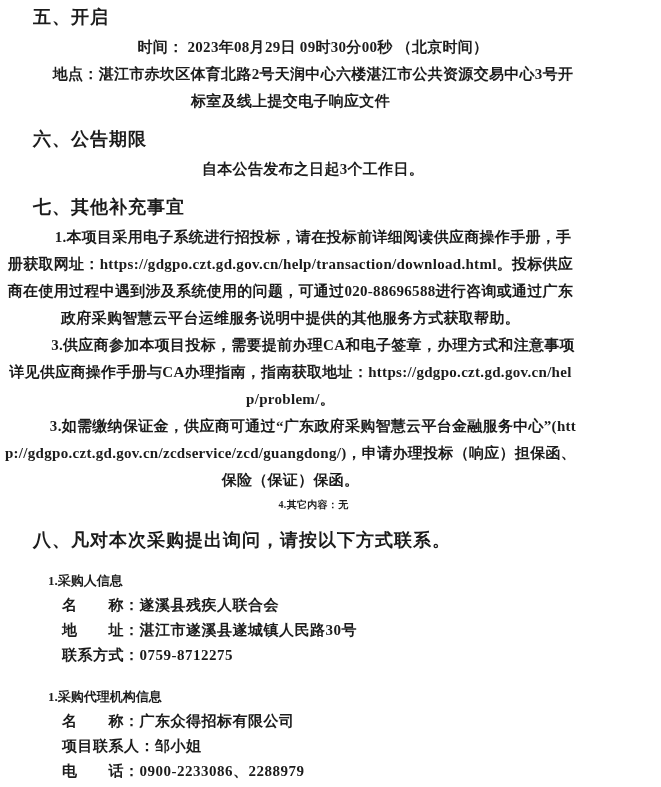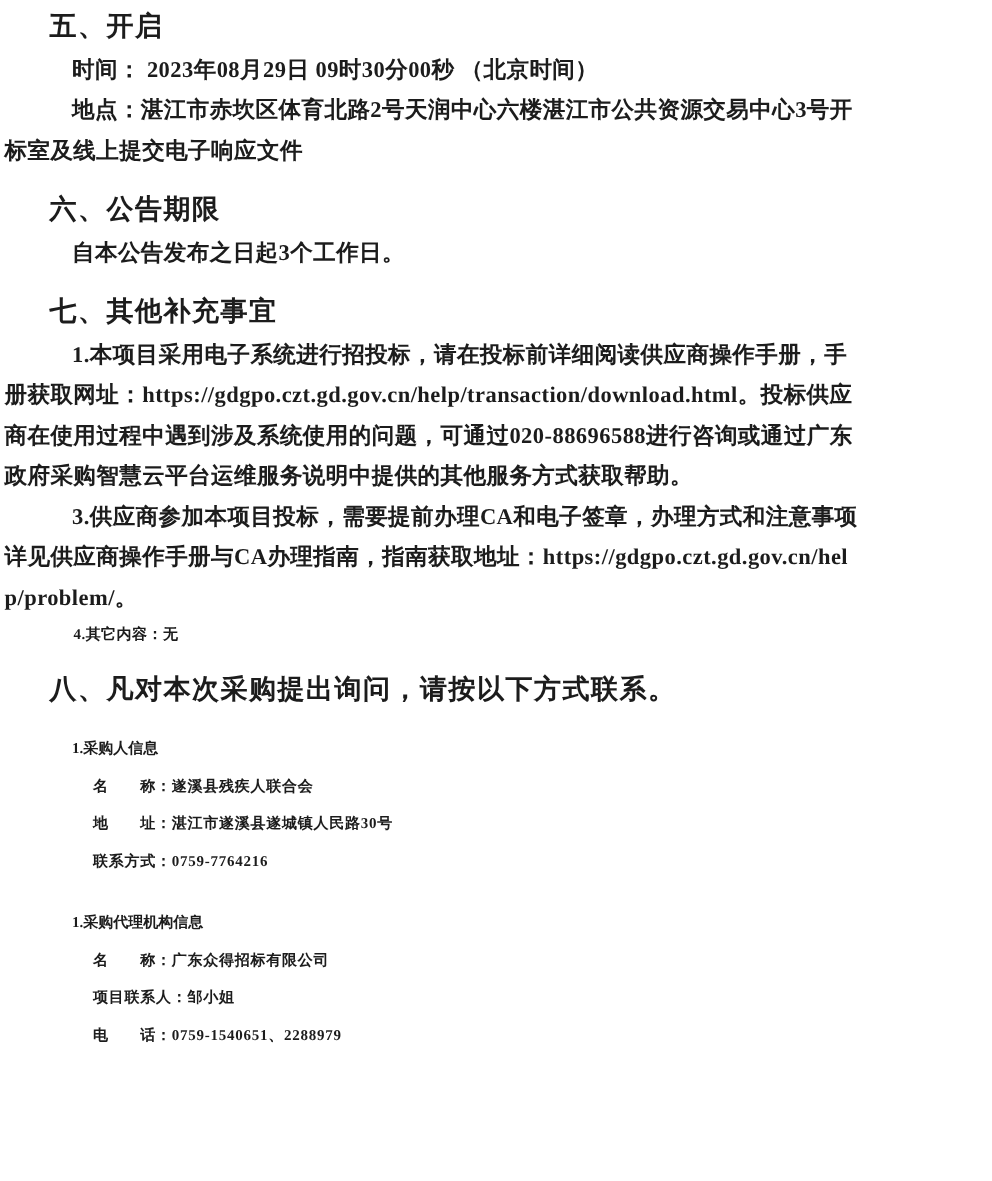--- a/index.html
+++ b/index.html
@@ -32,62 +32,64 @@
   .heading.first {
     margin-top: 2px;
   }
   .para {
     font-size: 15px;
     line-height: 27px;
     margin: 0;
     text-indent: 45px;
     word-break: break-all;
     letter-spacing: 0.3px;
+    text-align: center;
   }
   .item-small {
     font-size: 10px;
     line-height: 22px;
     margin: 0 0 0 46px;
     text-indent: 0;
   }
   .subtitle {
-    font-size: 10px;
+    font-size: 13px;
     line-height: 23px;
     margin: 17px 0 1px 45px;
   }
   .detail {
-    font-size: 10px;
+    font-size: 15px;
     line-height: 25px;
     margin: 0 0 0 59px;
     letter-spacing: 0.5px;
   }
 </style>
 </head>
 <body>
 
 <div class="doc">
 
   <div class="heading first">五、开启</div>
   <p class="para">时间：  2023年08月29日 09时30分00秒  （北京时间）</p>
   <p class="para">地点：湛江市赤坎区体育北路2号天润中心六楼湛江市公共资源交易中心3号开标室及线上提交电子响应文件</p>
 
   <div class="heading">六、公告期限</div>
   <p class="para">自本公告发布之日起3个工作日。</p>
 
   <div class="heading">七、其他补充事宜</div>
   <p class="para">1.本项目采用电子系统进行招投标，请在投标前详细阅读供应商操作手册，手册获取网址：https://gdgpo.czt.gd.gov.cn/help/transaction/download.html。投标供应商在使用过程中遇到涉及系统使用的问题，可通过020-88696588进行咨询或通过广东政府采购智慧云平台运维服务说明中提供的其他服务方式获取帮助。</p>
   <p class="para">3.供应商参加本项目投标，需要提前办理CA和电子签章，办理方式和注意事项详见供应商操作手册与CA办理指南，指南获取地址：https://gdgpo.czt.gd.gov.cn/help/problem/。</p>
+  <p class="para">3.如需缴纳保证金，供应商可通过“广东政府采购智慧云平台金融服务中心”(http://gdgpo.czt.gd.gov.cn/zcdservice/zcd/guangdong/)，申请办理投标（响应）担保函、保险（保证）保函。</p>
   <p class="para item-small">4.其它内容：无</p>
 
   <div class="heading">八、凡对本次采购提出询问，请按以下方式联系。</div>
 
   <p class="subtitle">1.采购人信息</p>
   <p class="detail">名　　称：遂溪县残疾人联合会</p>
   <p class="detail">地　　址：湛江市遂溪县遂城镇人民路30号</p>
-  <p class="detail">联系方式：0759-7764216</p>
+  <p class="detail">联系方式：0759-8712275</p>
 
   <p class="subtitle">1.采购代理机构信息</p>
   <p class="detail">名　　称：广东众得招标有限公司</p>
 
   <p class="detail">项目联系人：邹小姐</p>
-  <p class="detail">电　　话：0759-1540651、2288979</p>
+  <p class="detail">电　　话：0900-2233086、2288979</p>
 
 </div>
 
 </body></html>

